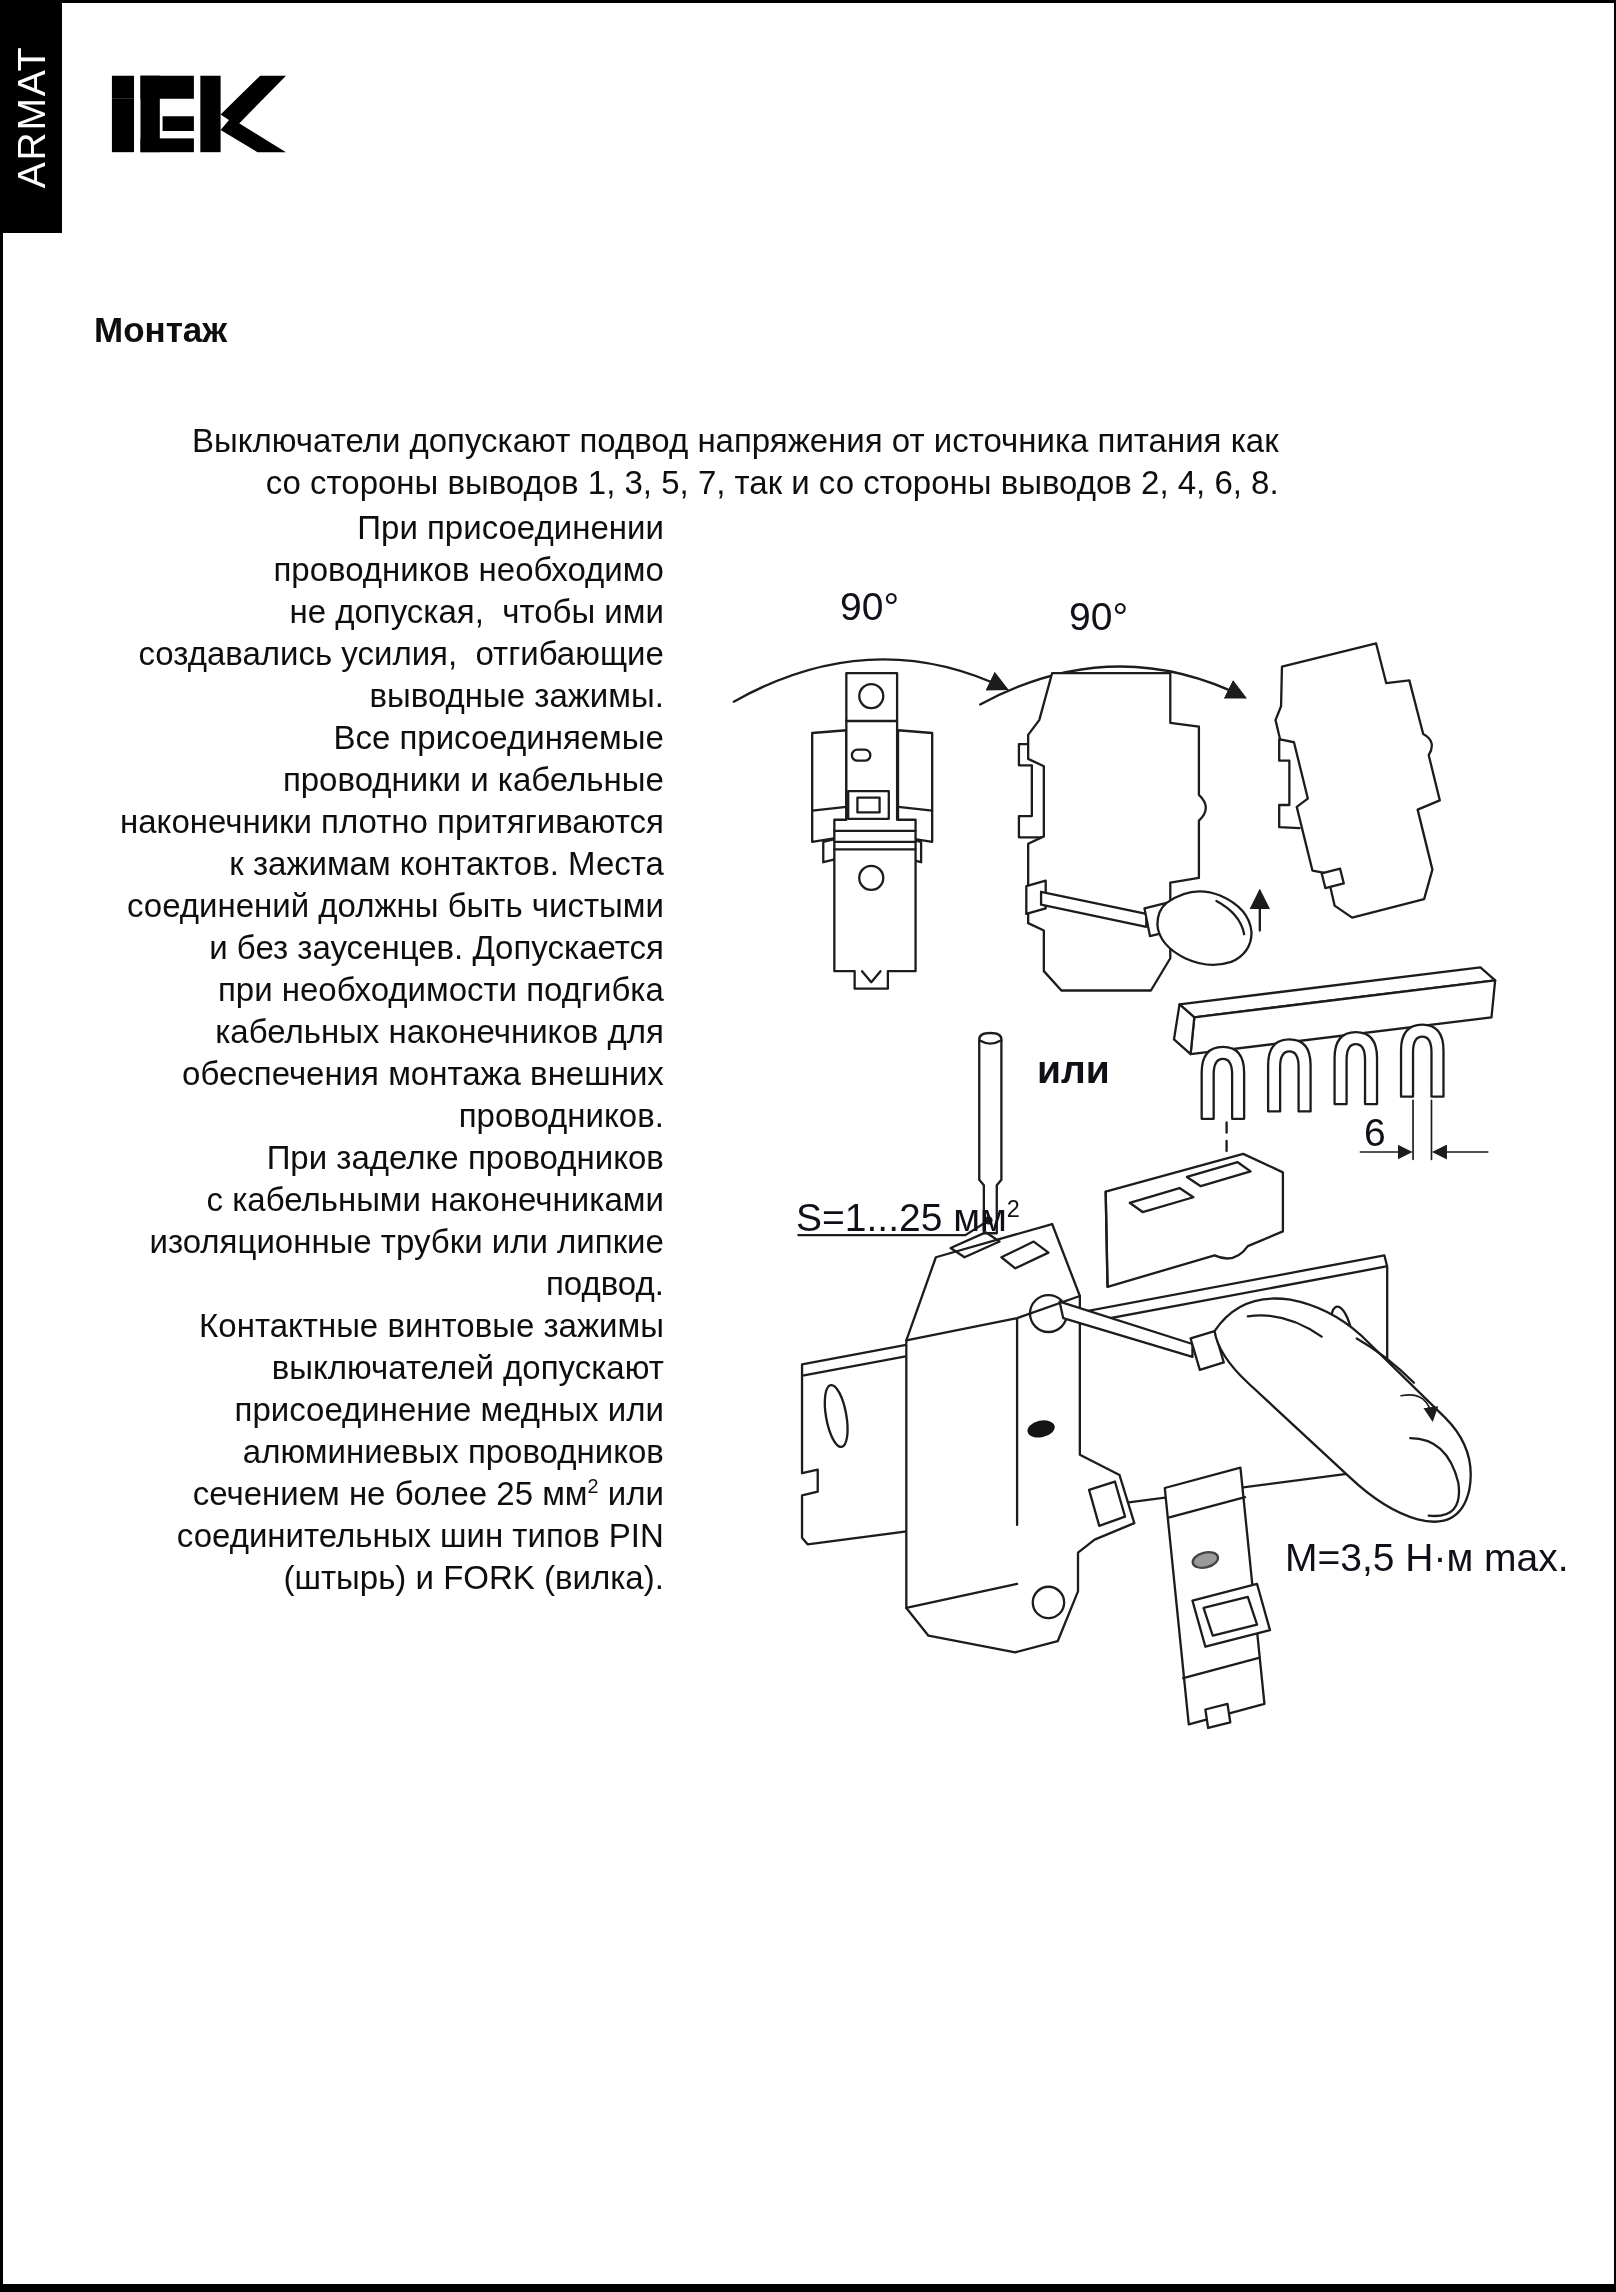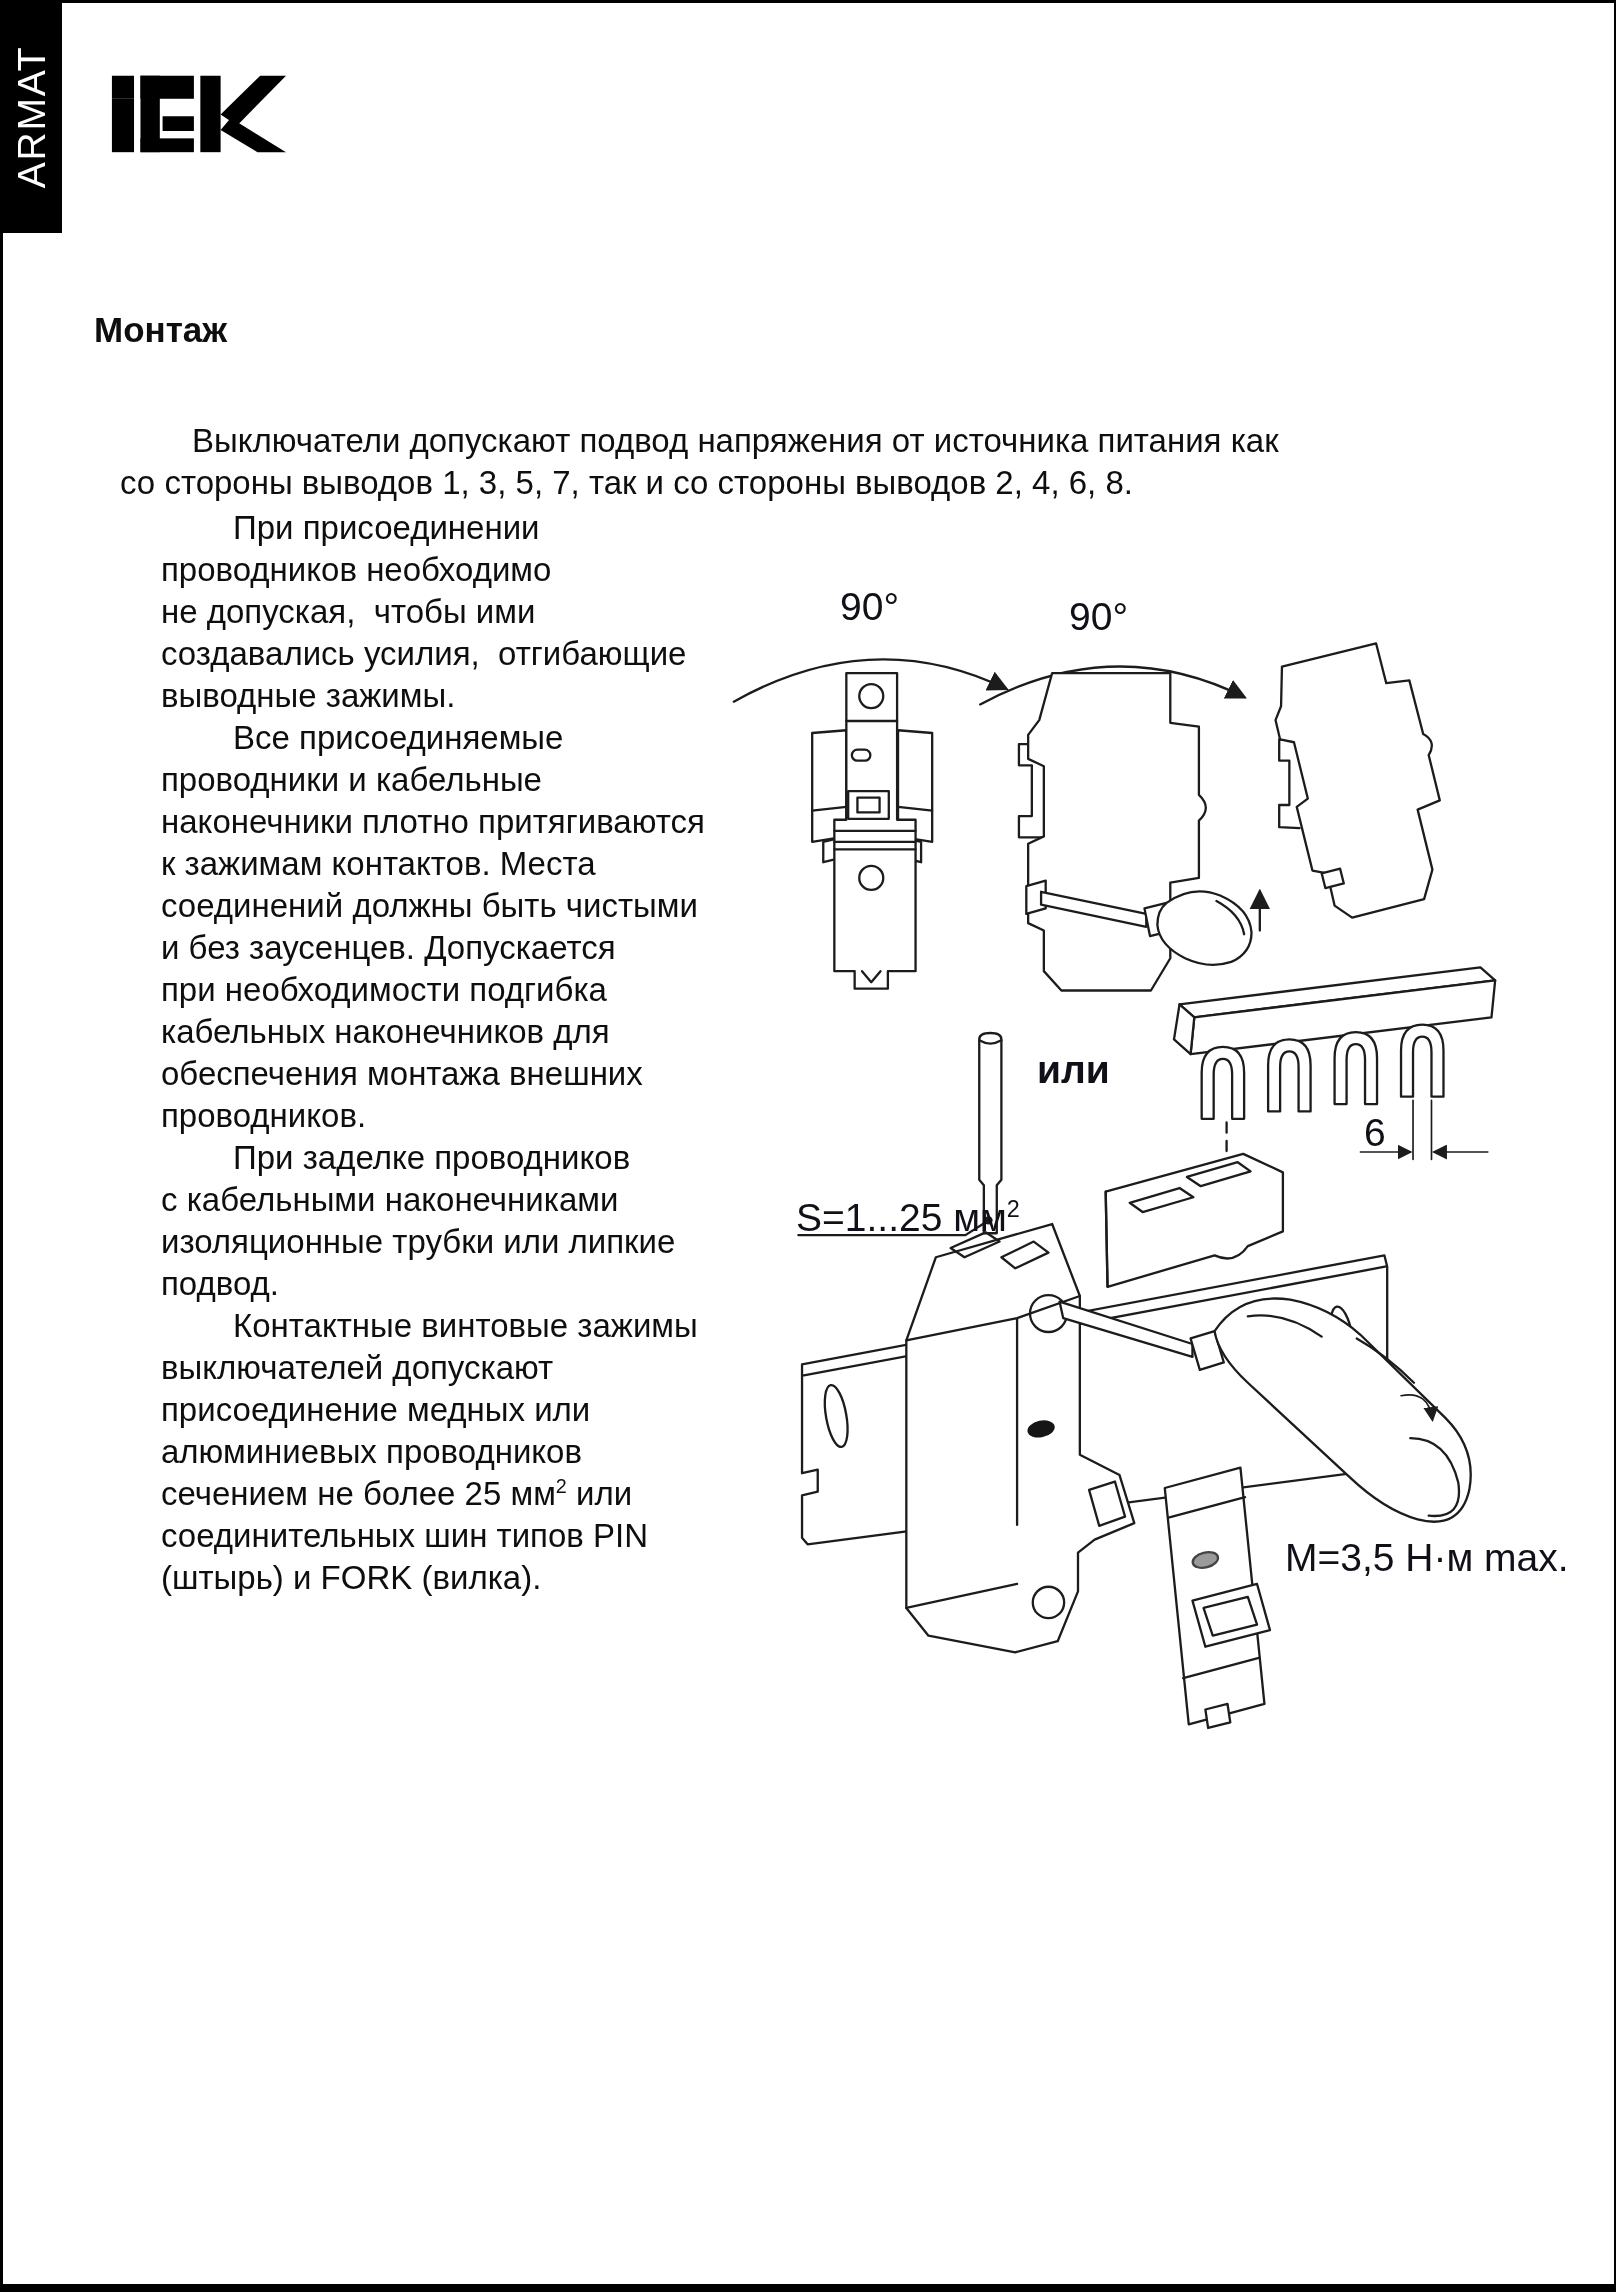--- a/index.html
+++ b/index.html
@@ -7,22 +7,22 @@
         font-family:"Liberation Sans",sans-serif;color:#0e0e0e;overflow:hidden;}
   .border-frame{position:absolute;inset:0;border:3.7px solid #000;border-bottom-width:9.2px;}
   .brand-banner{position:absolute;left:2.8px;top:0;width:59px;height:233px;background:#000;}
   .brand-banner .vtext{position:absolute;left:50%;top:50%;
         transform:translate(-50%,-50%) rotate(-90deg);white-space:nowrap;
         color:#fff;font-size:39px;letter-spacing:1.8px;font-weight:400;}
   .logo{position:absolute;left:111px;top:72px;}
   .sr{position:absolute;width:0.9px;height:0.9px;overflow:hidden;clip-path:inset(50%);}
   .heading{position:absolute;left:94px;top:310px;font-size:35px;font-weight:700;white-space:pre;}
   .intro{position:absolute;left:120px;top:420px;}
-  .column{position:absolute;left:120px;top:507px;margin-left:41px;}
-  .line{font-size:33px;line-height:42px;white-space:pre;}
+  .column{position:absolute;left:120px;top:507px;}
+  .line{font-size:33px;line-height:42px;white-space:pre;text-align:right;}
   .intro .line{line-height:42px;}
   .line.indent{padding-left:72px;}
   sup{font-size:0.6em;line-height:0;vertical-align:super;}
   .fig-label{position:absolute;font-size:39px;white-space:pre;color:#101018;}
   .fig-label.bold{font-weight:700;}
   .art{position:absolute;left:0;top:0;}
 </style>
 </head>
 <body>
 

